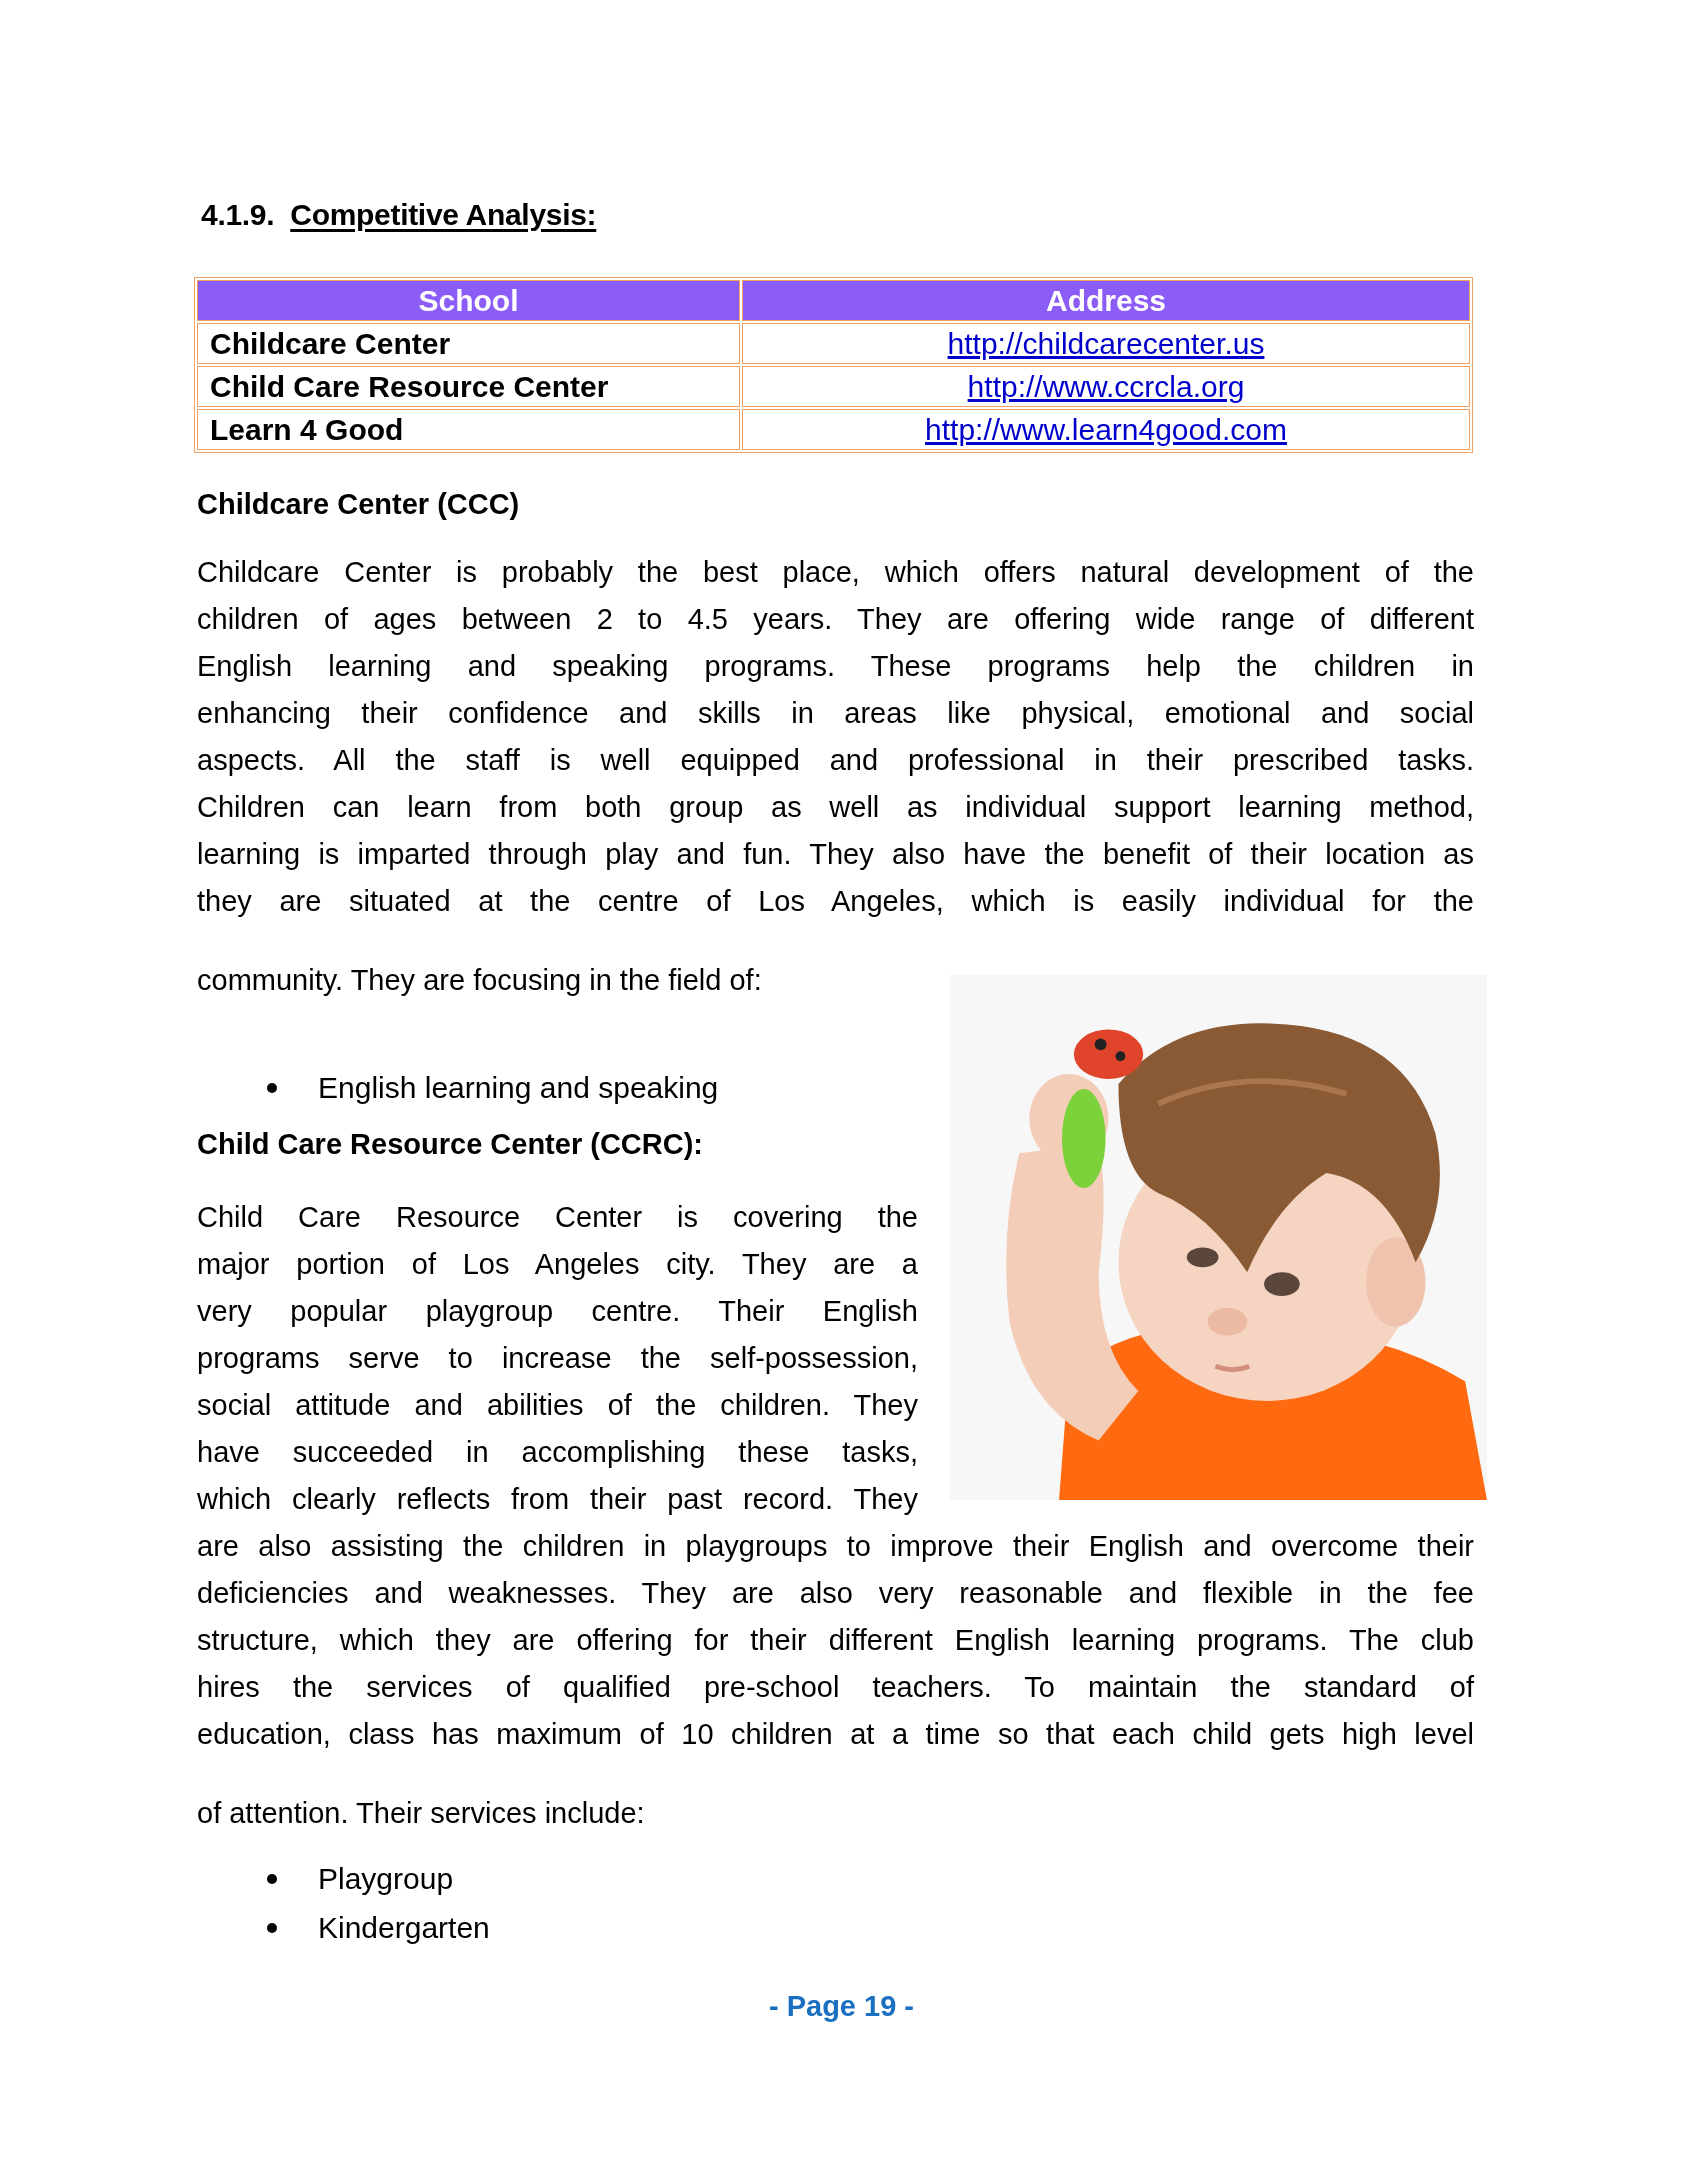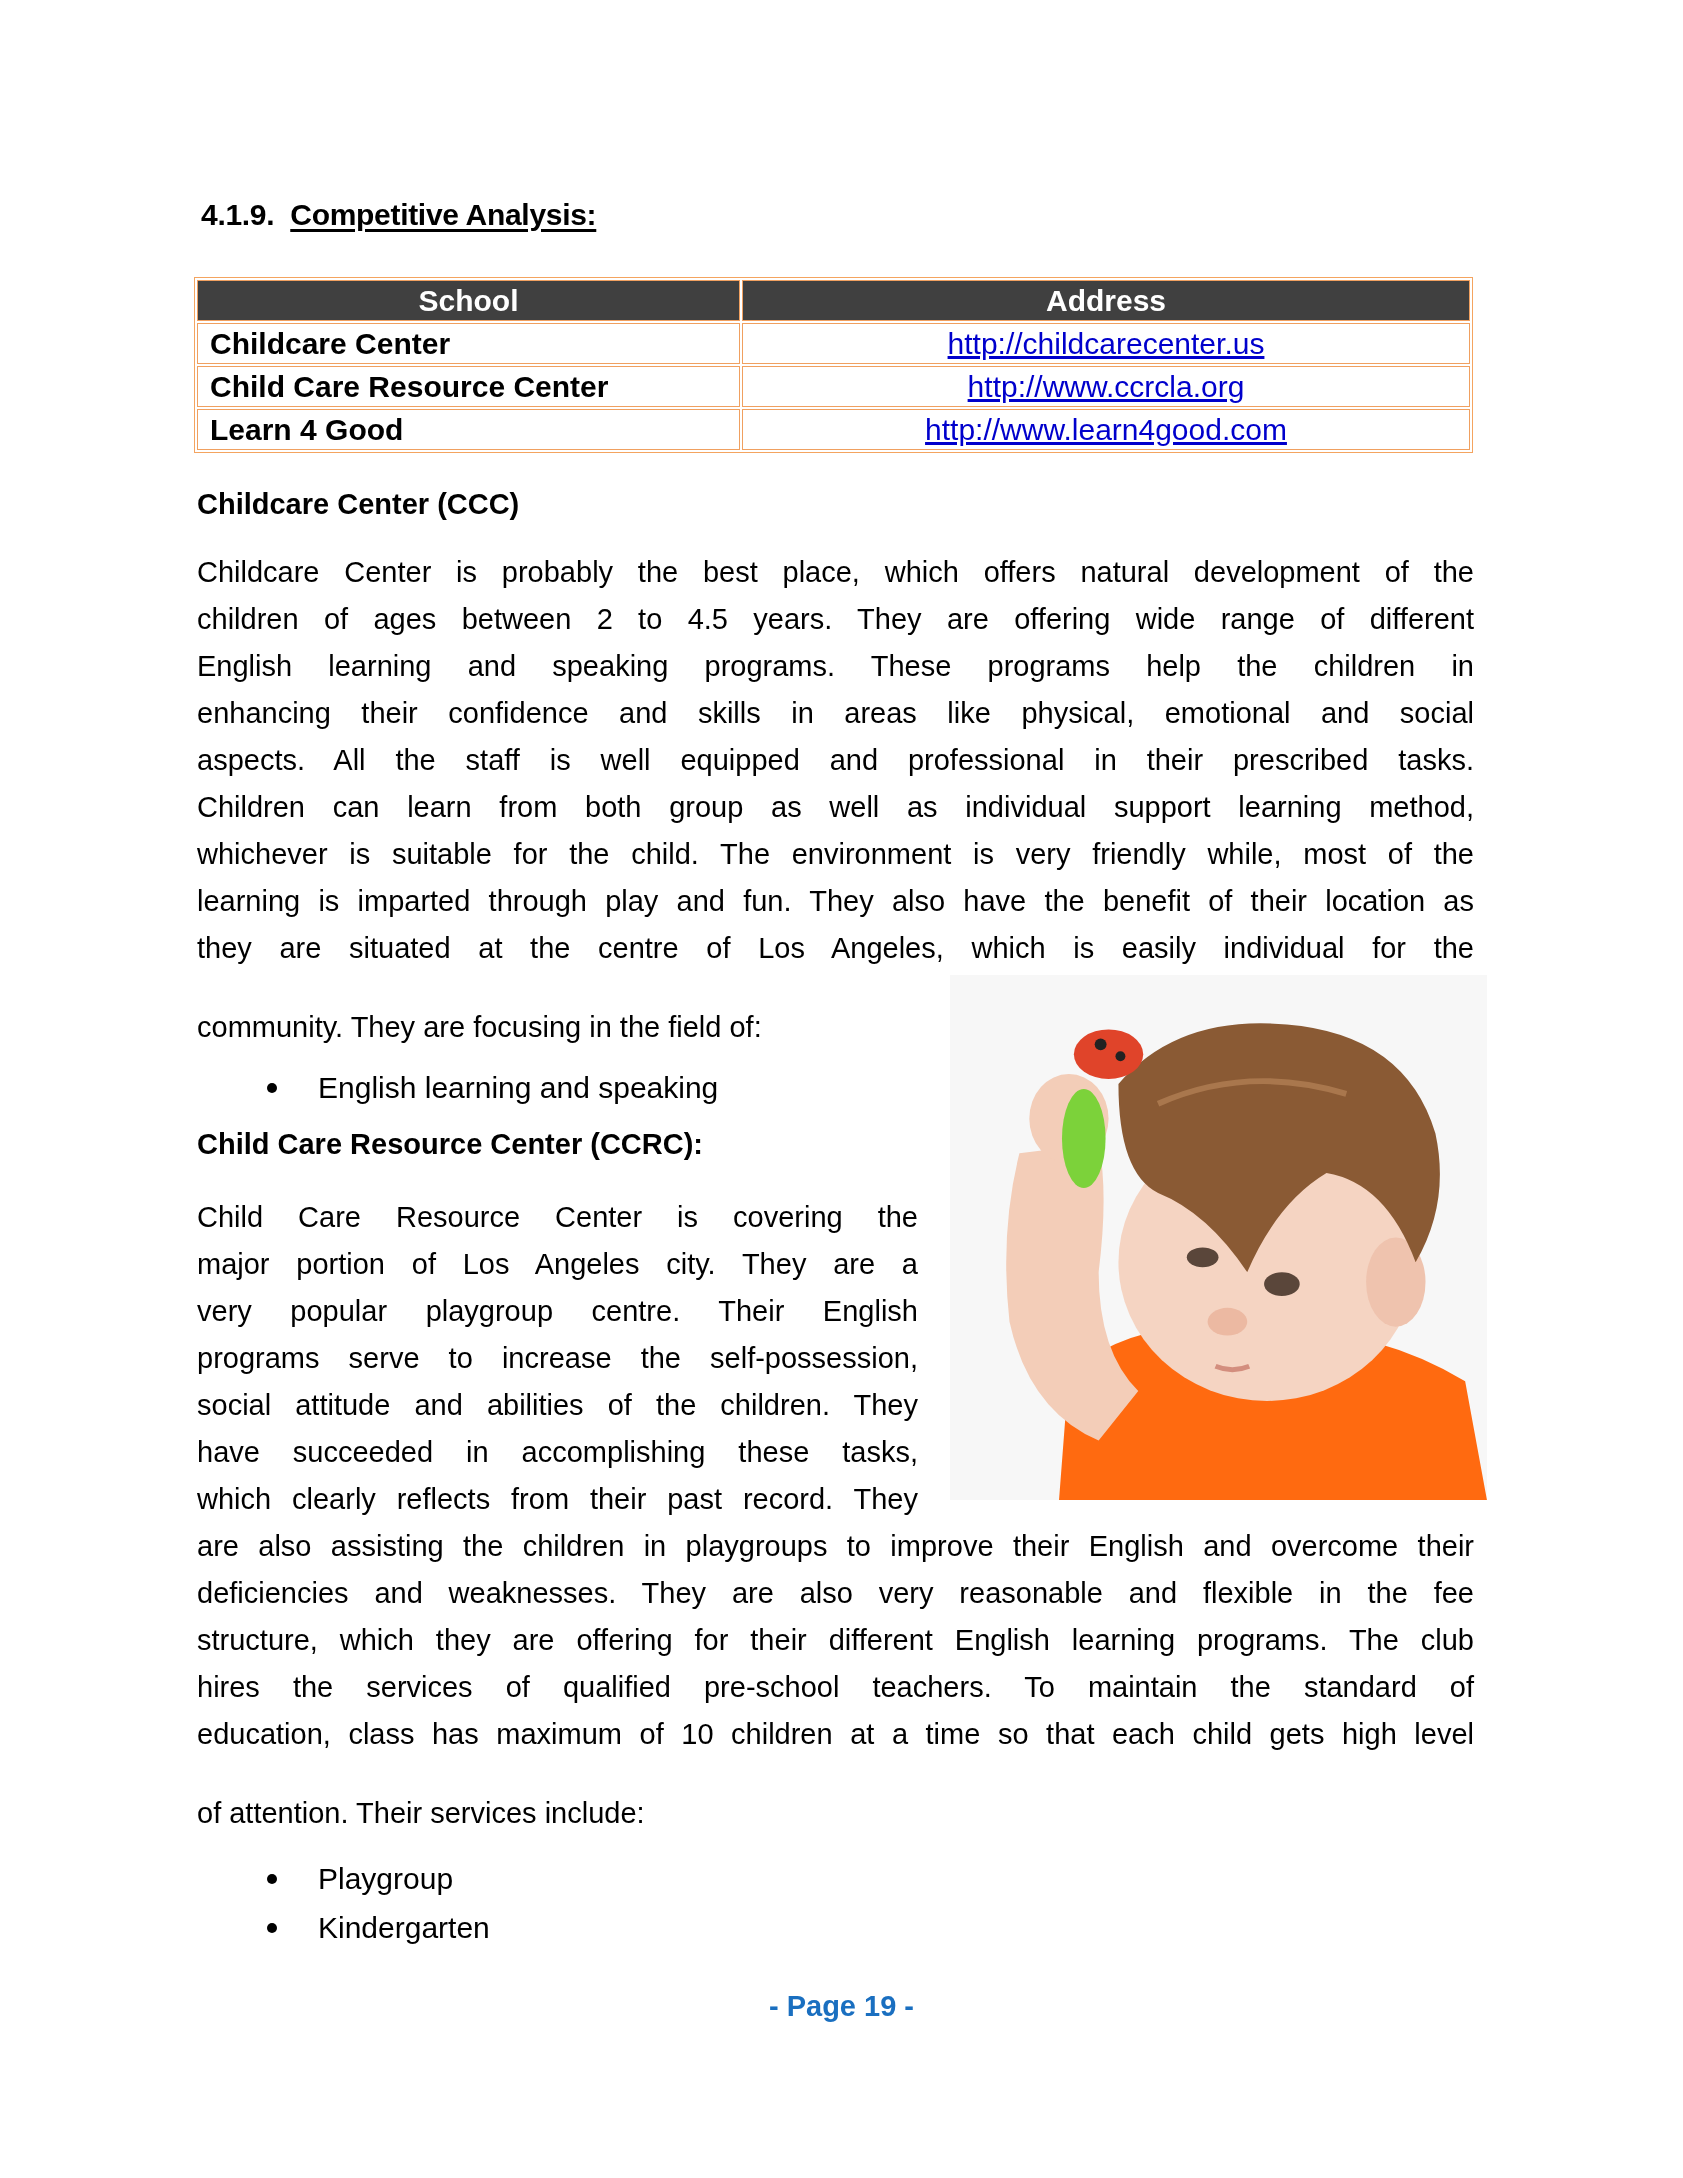--- a/index.html
+++ b/index.html
@@ -7,21 +7,21 @@
            font-family: "Liberation Sans", sans-serif; color: #000; }
     .page { position: absolute; left: 0; top: 0; width: 1683px; height: 2178px; }
 
     .section-heading { position: absolute; left: 201px; top: 198px; font-size: 30px; font-weight: bold; letter-spacing: -0.3px; }
     .section-heading .num { margin-right: 16px; }
     .section-heading .title { text-decoration: underline; text-underline-offset: 4px; }
 
     table.comp { position: absolute; left: 194px; top: 277px; width: 1279px; border-collapse: separate;
                  border-spacing: 2px; border: 1px solid #f4a460; font-size: 30px; }
     table.comp td, table.comp th { border: 1px solid #f0a060; padding: 0 12px; height: 39px; }
-    table.comp th { background: #404040; color: #fff; font-weight: bold; text-align: center; }
+    table.comp th { background: #8b5cf6; color: #fff; font-weight: bold; text-align: center; }
     table.comp td.school { font-weight: bold; width: 517px; }
     table.comp td.addr { text-align: center; }
     table.comp td.addr a { color: #0000cc; text-decoration: underline; }
 
     .subheading { position: absolute; left: 197px; font-size: 29px; font-weight: bold; }
     .para { position: absolute; left: 197px; font-size: 29px; line-height: 47px; text-align: justify; }
     .para .line { display: block; text-align: justify; text-align-last: justify; white-space: nowrap; }
     .para .line.last { text-align-last: left; margin-top: 32px; }
 
     .bullets { position: absolute; left: 251px; font-size: 30px; margin: 16px; padding: 0; list-style: none; }
@@ -65,21 +65,20 @@
 
   <div class="subheading" style="top:488px;">Childcare Center (CCC)</div>
 
   <div class="para" style="top:549px; width:1277px;">
     <span class="line">Childcare Center is probably the best place, which offers natural development of the</span>
     <span class="line">children of ages between 2 to 4.5 years. They are offering wide range of different</span>
     <span class="line">English learning and speaking programs. These programs help the children in</span>
     <span class="line">enhancing their confidence and skills in areas like physical, emotional and social</span>
     <span class="line">aspects. All the staff is well equipped and professional in their prescribed tasks.</span>
     <span class="line">Children can learn from both group as well as individual support learning method,</span>
-    <span class="line">whichever is suitable for the child. The environment is very friendly while, most of the</span>
     <span class="line">learning is imparted through play and fun. They also have the benefit of their location as</span>
     <span class="line">they are situated at the centre of Los Angeles, which is easily individual for the</span>
     <span class="line last">community. They are focusing in the field of:</span>
   </div>
 
   <ul class="bullets" style="top:1047px;">
     <li><span class="dot"></span><span>English learning and speaking</span></li>
   </ul>
 
   <div class="subheading" style="top:1128px;">Child Care Resource Center (CCRC):</div>

